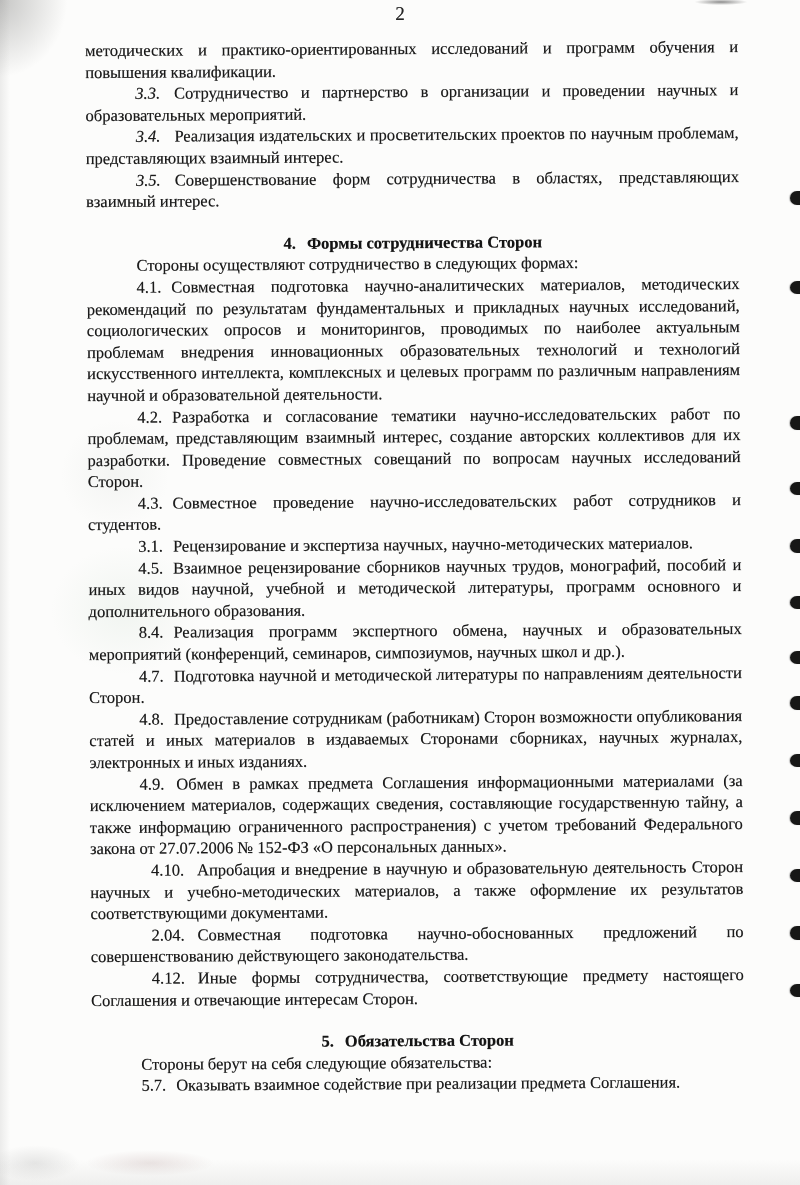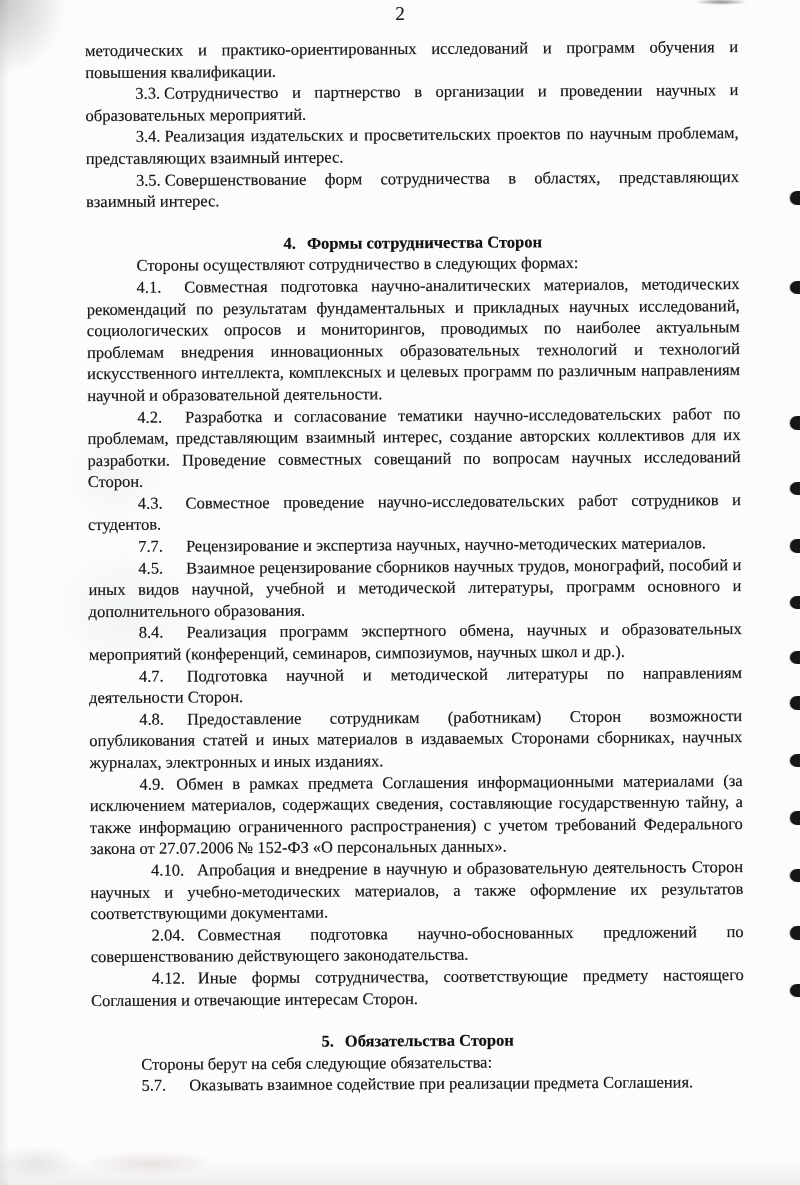--- a/index.html
+++ b/index.html
@@ -62,22 +62,22 @@
     position: absolute; left: 85px; top: 38px; width: 653px;
     font-size: 16.5px; line-height: 21.6px;
     text-align: justify;
     transform: rotate(-0.35deg);
     transform-origin: 50% 0;
     text-shadow: 0.25px 0.25px 0.55px rgba(10,10,10,0.5);
   }
   .para { margin: 0; text-indent: 50px; }
   .para.cont { text-indent: 0; }
   .pnum { white-space: nowrap; }
-  .g-sp   .pnum:not(:empty) { margin-right: 4px; }
-  .g-tab  .pnum:not(:empty) { margin-right: 23px; }
+  .g-sp   .pnum:not(:empty) { margin-right: 14px; font-style: italic; }
+  .g-tab  .pnum:not(:empty) { margin-right: 10px; }
   .g-mid  .pnum:not(:empty) { margin-right: 13px; margin-left: 11px; }
   .g-none .pnum:not(:empty) { margin-right: 12px; }
   .heading {
     margin: 21px 0 0 0; text-align: center; text-indent: 0;
     font-size: 16.5px; font-weight: bold; color: #141414;
   }
   .heading .hnum { margin-right: 11px; }
 
   .edge-mark {
     position: absolute; right: -3px; width: 13px; height: 13px;
@@ -116,21 +116,21 @@
     <h2 class="heading"><span class="hnum">4.</span><span>Формы сотрудничества Сторон</span></h2>
 
     <p class="para"><span class="ptext">Стороны осуществляют сотрудничество в следующих формах:</span></p>
 
     <p class="para g-tab"><span class="pnum">4.1.</span><span class="ptext">Совместная подготовка научно-аналитических материалов, методических рекомендаций по результатам фундаментальных и прикладных научных исследований, социологических опросов и мониторингов, проводимых по наиболее актуальным проблемам внедрения инновационных образовательных технологий и технологий искусственного интеллекта, комплексных и целевых программ по различным направлениям научной и образовательной деятельности.</span></p>
 
     <p class="para g-tab"><span class="pnum">4.2.</span><span class="ptext">Разработка и согласование тематики научно-исследовательских работ по проблемам, представляющим взаимный интерес, создание авторских коллективов для их разработки. Проведение совместных совещаний по вопросам научных исследований Сторон.</span></p>
 
     <p class="para g-tab"><span class="pnum">4.3.</span><span class="ptext">Совместное проведение научно-исследовательских работ сотрудников и студентов.</span></p>
 
-    <p class="para g-tab"><span class="pnum">7.7.</span><span class="ptext">Рецензирование и экспертиза научных, научно-методических материалов.</span></p>
+    <p class="para g-tab"><span class="pnum">3.1.</span><span class="ptext">Рецензирование и экспертиза научных, научно-методических материалов.</span></p>
 
     <p class="para g-tab"><span class="pnum">4.5.</span><span class="ptext">Взаимное рецензирование сборников научных трудов, монографий, пособий и иных видов научной, учебной и методической литературы, программ основного и дополнительного образования.</span></p>
 
     <p class="para g-tab"><span class="pnum">8.4.</span><span class="ptext">Реализация программ экспертного обмена, научных и образовательных мероприятий (конференций, семинаров, симпозиумов, научных школ и др.).</span></p>
 
     <p class="para g-tab"><span class="pnum">4.7.</span><span class="ptext">Подготовка научной и методической литературы по направлениям деятельности Сторон.</span></p>
 
     <p class="para g-tab"><span class="pnum">4.8.</span><span class="ptext">Предоставление сотрудникам (работникам) Сторон возможности опубликования статей и иных материалов в издаваемых Сторонами сборниках, научных журналах, электронных и иных изданиях.</span></p>
 
     <p class="para g-none"><span class="pnum">4.9.</span><span class="ptext">Обмен в рамках предмета Соглашения информационными материалами (за исключением материалов, содержащих сведения, составляющие государственную тайну, а также информацию ограниченного распространения) с учетом требований Федерального закона от 27.07.2006 № 152-ФЗ «О персональных данных».</span></p>

